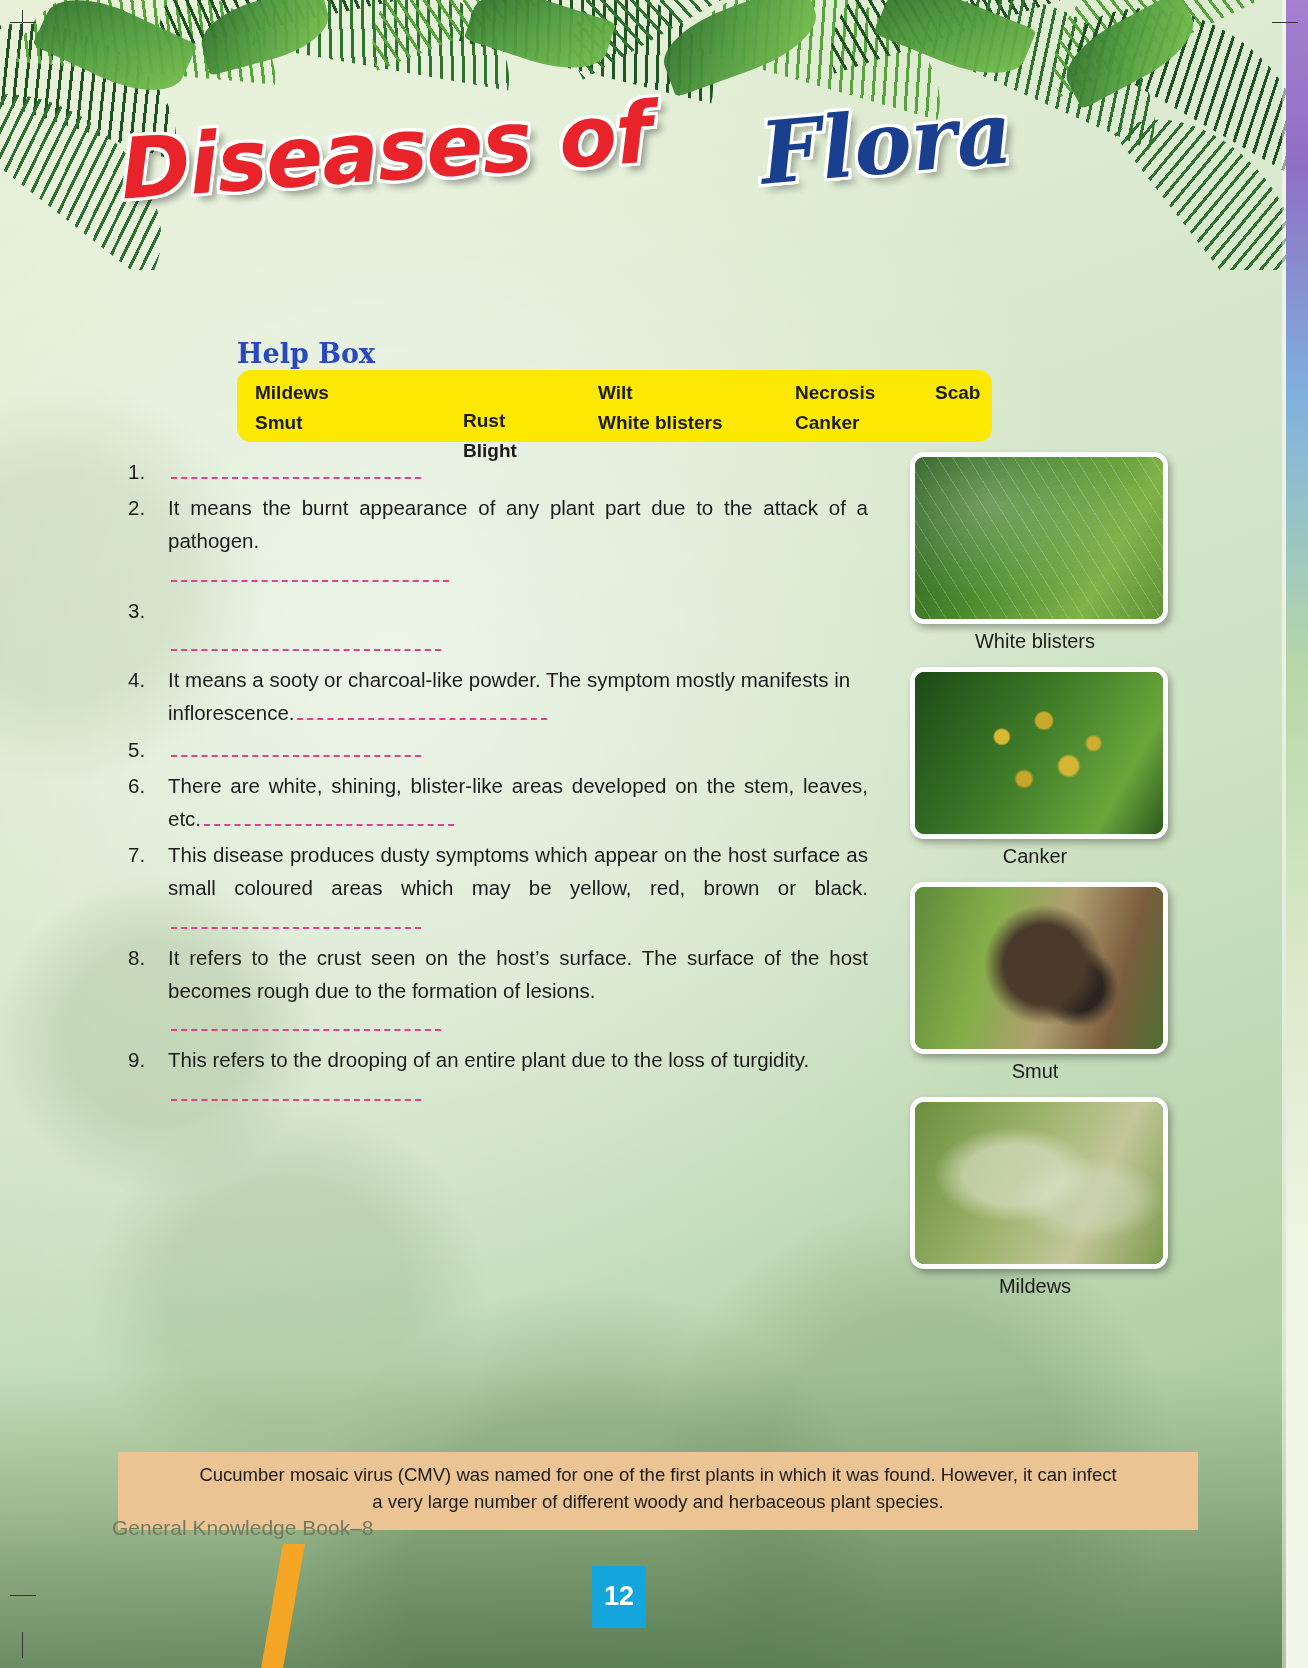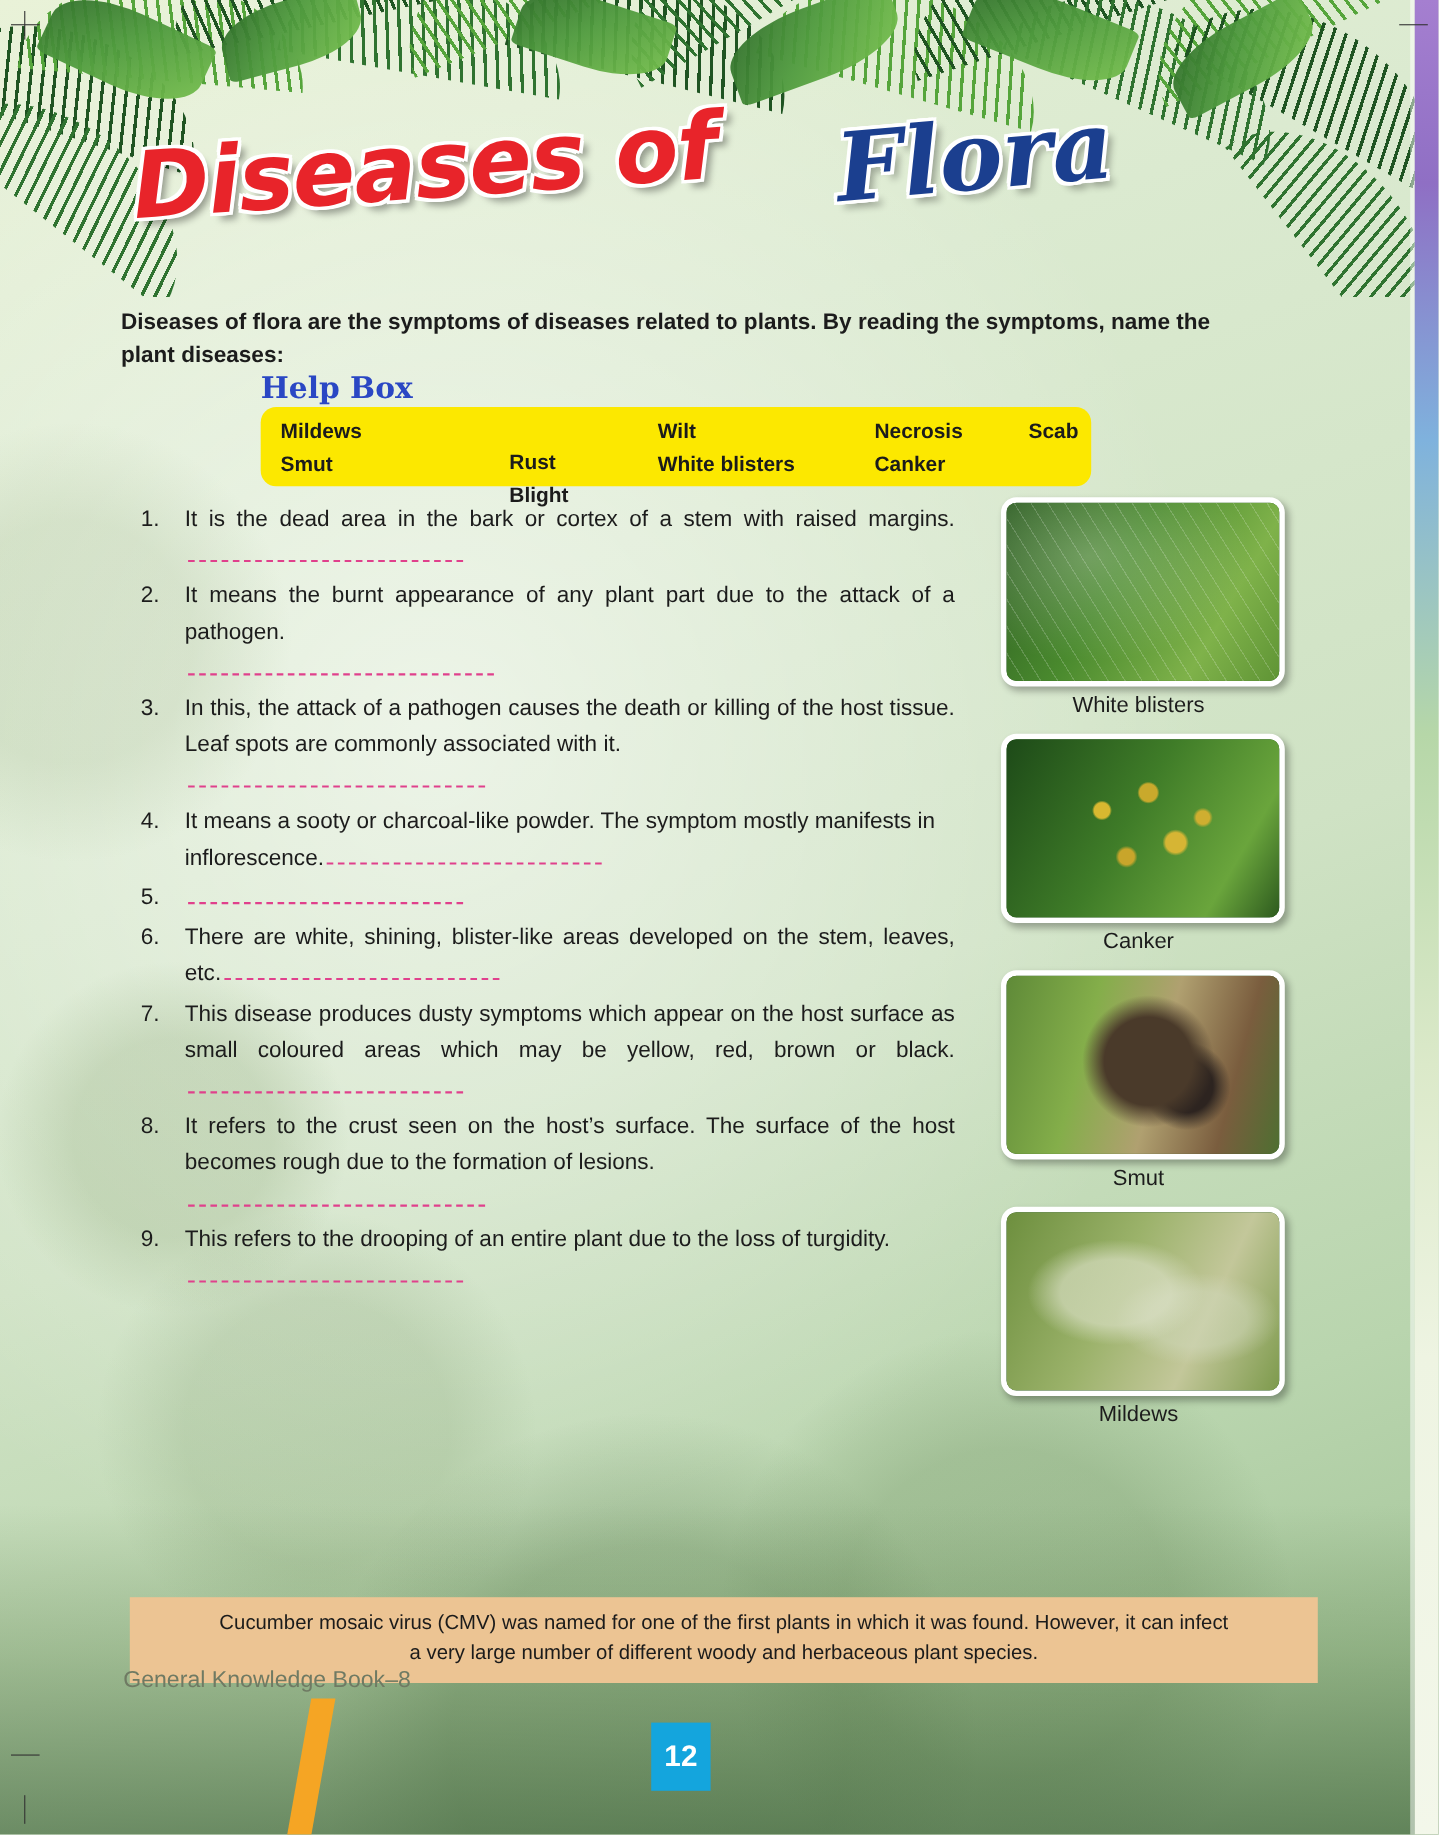--- a/index.html
+++ b/index.html
@@ -365,21 +365,20 @@
     <div class="leaf" style="left:660px; top:6px; width:160px; height:66px; transform: rotate(-20deg);"></div>
     <div class="leaf" style="left:880px; top:0px; width:150px; height:64px; transform: rotate(22deg);"></div>
     <div class="leaf" style="left:1060px; top:20px; width:140px; height:60px; transform: rotate(-28deg);"></div>
   </div>
 
   <div class="title-wrap">
     <div class="title-main">Diseases of</div>
     <div class="title-script">Flora</div>
   </div>
 
-  <div class="intro">Diseases of flora are the symptoms of diseases related to plants. By reading the symptoms, name the plant diseases:</div>
 
   <div class="helpbox-label">Help Box</div>
   <div class="helpbox">
     <div class="hb-row r1">
       <span class="hb-cell c1">Mildews</span>
       <span class="hb-cell c2">Rust</span>
       <span class="hb-cell c3">Wilt</span>
       <span class="hb-cell c4">Necrosis</span>
       <span class="hb-cell c5">Scab</span>
     </div>
@@ -387,29 +386,29 @@
       <span class="hb-cell c1">Smut</span>
       <span class="hb-cell c2">Blight</span>
       <span class="hb-cell c3">White blisters</span>
       <span class="hb-cell c4">Canker</span>
     </div>
   </div>
 
   <div class="questions">
     <div class="q">
       <span class="num">1.</span>
-      <span class="body"><span>It is the dead area in the bark or cortex of a stem with raised margins.</span><span class="blank"></span></span>
+      <span class="body"><span class="blank"></span></span>
     </div>
     <div class="q">
       <span class="num">2.</span>
       <span class="body"><span>It means the burnt appearance of any plant part due to the attack of a pathogen.</span><br><span class="blank w2"></span></span>
     </div>
     <div class="q">
       <span class="num">3.</span>
-      <span class="body"><span>In this, the attack of a pathogen causes the death or killing of the host tissue. Leaf spots are commonly associated with it.</span><br><span class="blank w3"></span></span>
+      <span class="body"><br><span class="blank w3"></span></span>
     </div>
     <div class="q">
       <span class="num">4.</span>
       <span class="body nojust"><span>It means a sooty or charcoal-like powder. The symptom mostly manifests in inflorescence.</span><span class="blank"></span></span>
     </div>
     <div class="q">
       <span class="num">5.</span>
       <span class="body nojust"><span class="blank"></span></span>
     </div>
     <div class="q">

